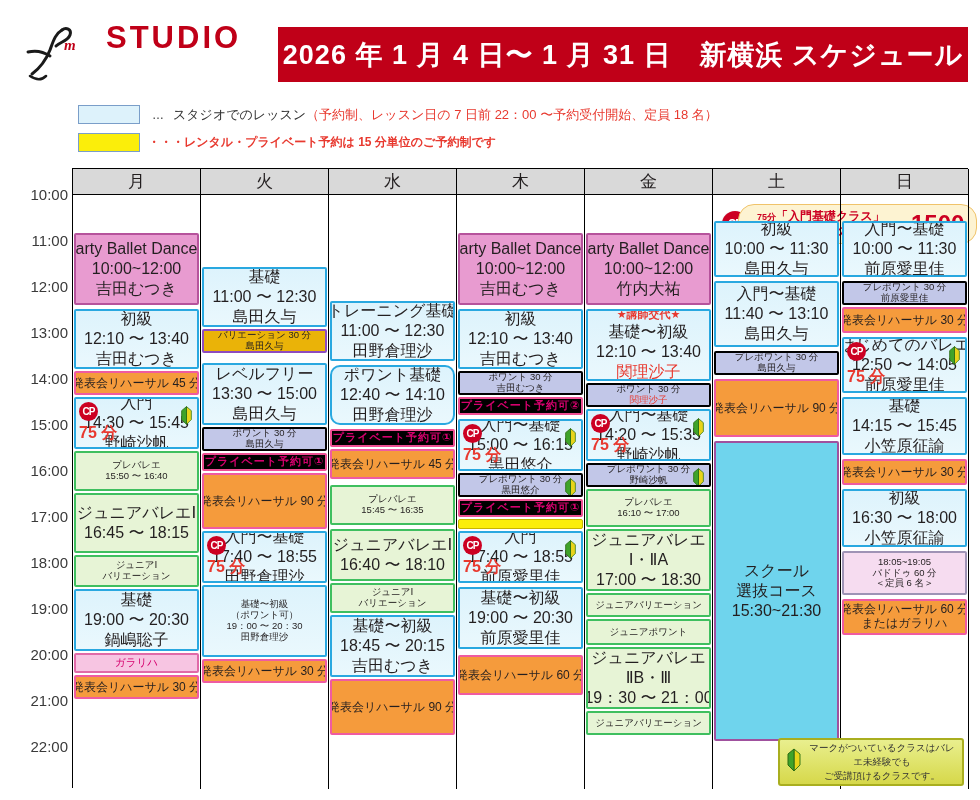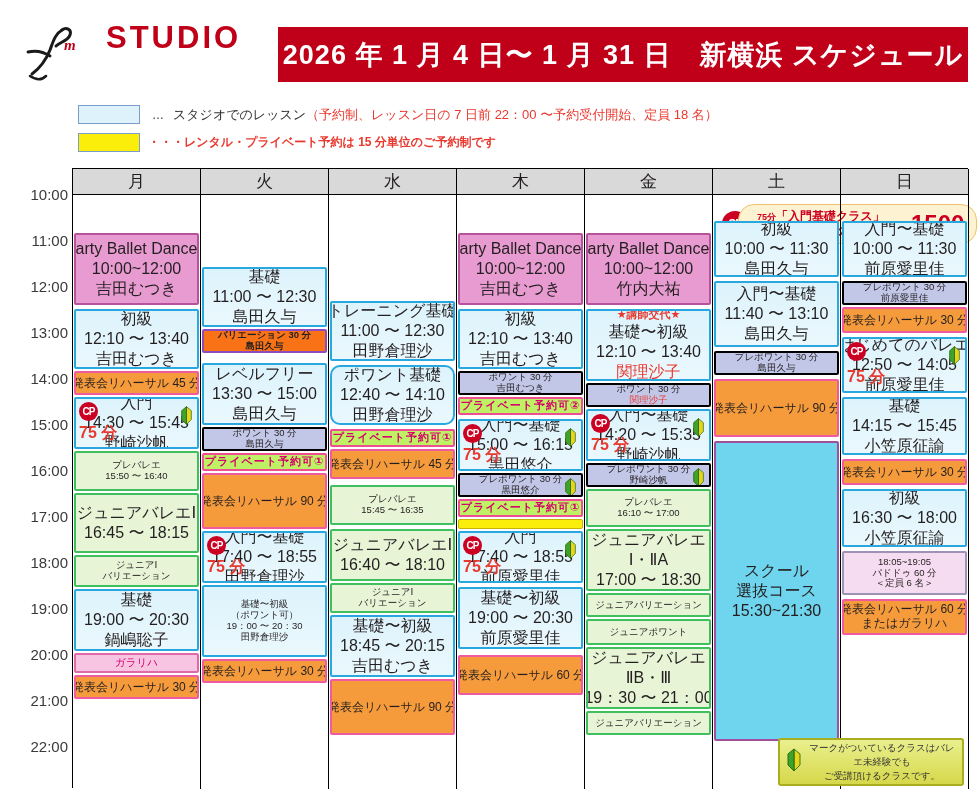--- a/index.html
+++ b/index.html
@@ -70,23 +70,23 @@
     border-radius:2px;overflow:hidden;display:flex;flex-direction:column;
     align-items:center;justify-content:center;text-align:center;padding:1px 2px;}
   .ev .l{line-height:1.25;white-space:nowrap;}
   .ev.small .l{font-size:9.5px;line-height:1.15;}
 
   
   .t-blue{background:linear-gradient(#ddf3fc,#eaf8fd);border:2px solid #29a8e0;}
   .t-pink{background:#e89bd0;border:2px solid #b6539c;}
   .t-orange{background:#f59b3c;border:2px solid #ef5ba1;}
   .t-green{background:#e7f4d6;border:2px solid #3fbf5f;}
-  .t-purple{background:#f97316;border:2px solid #8e4bbf;font-weight:bold;}
+  .t-purple{background:#eab308;border:2px solid #8e4bbf;}
   .t-lav{background:#c2c7e8;border:2px solid #000000;}
-  .t-private{background:#bef264;border:2px solid #ee4f93;color:#d6006e;}
+  .t-private{background:#000000;border:2px solid #ee4f93;color:#d6006e;}
   .t-yellow{background:#fbee0a;border:1px solid #c8b400;}
   .t-cyan{background:#6fd4ed;border:2px solid #a0519e;}
   .t-padde{background:#f6dcf0;border:2px solid #9f93b5;}
   .t-gala{background:#f7c5e2;border:2px solid #e06aa8;}
 
   .ev.t-orange .l{font-size:12px;}
   .ev.t-private .l{font-size:11px;font-weight:bold;letter-spacing:1px;}
   .ev.t-gala .l{font-size:10.5px;color:#d6006e;}
 
   .cp-dot{position:absolute;left:3px;top:3px;width:19px;height:19px;border-radius:50%;

